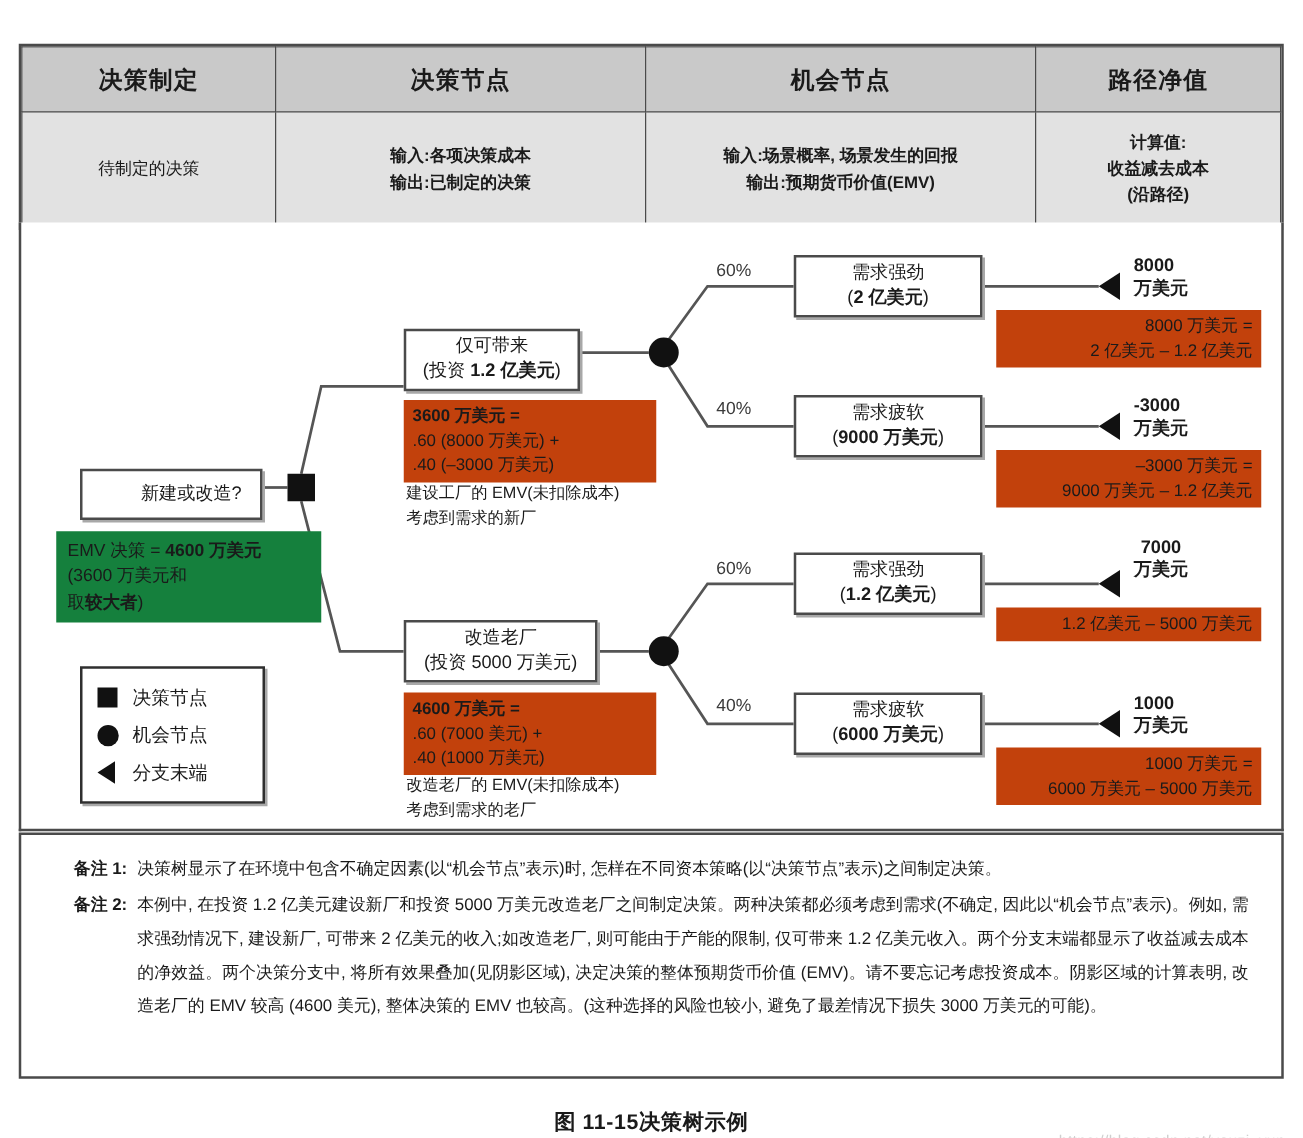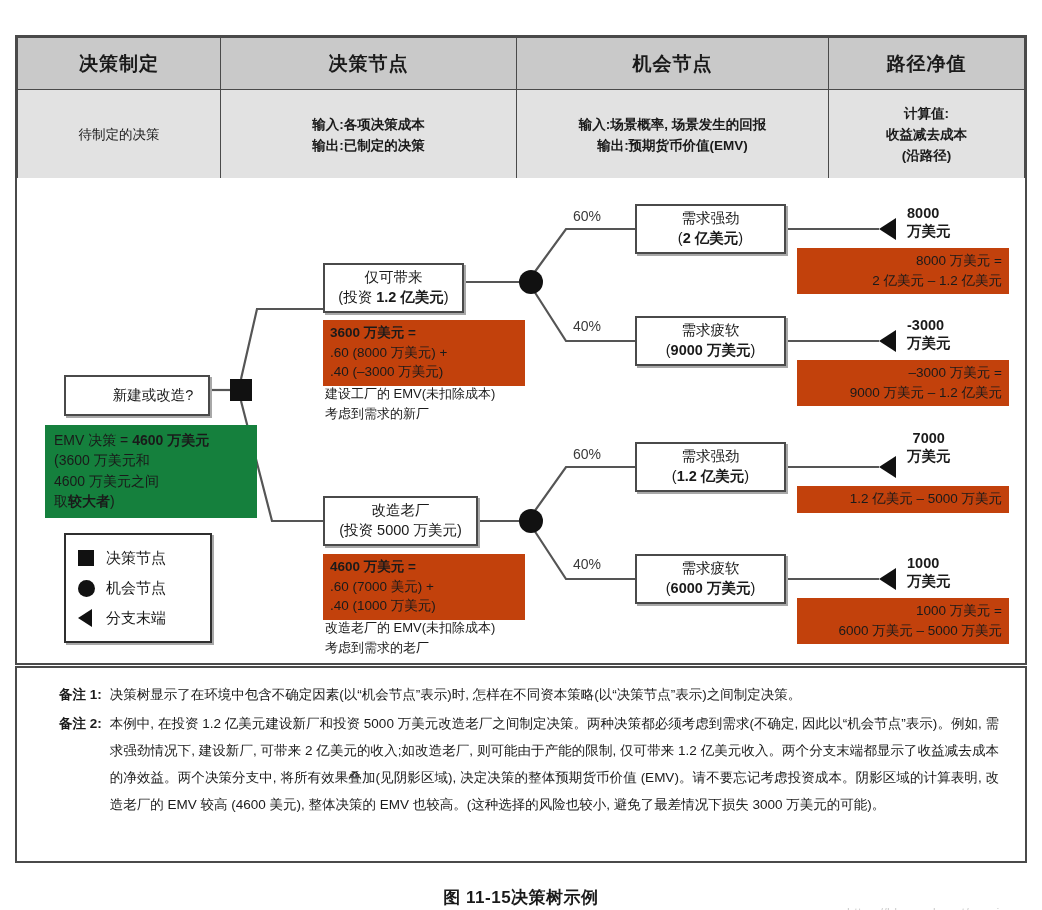--- a/index.html
+++ b/index.html
@@ -324,21 +324,20 @@
       <div>万美元</div>
     </div>
     <div class="shade" style="left:780px;top:182px;width:212px;text-align:right;">
       <div>–3000 万美元 =</div>
       <div>9000 万美元 – 1.2 亿美元</div>
     </div>
 
     <div class="emvbox" style="left:28px;top:247px;width:212px;">
       <div><span>EMV 决策 = </span><b>4600 万美元</b></div>
       <div>(3600 万美元和</div>
-      <div>4600 万美元之间</div>
       <div><span>取</span><b>较大者</b><span>)</span></div>
     </div>
 
     <div class="legend" style="left:47px;top:355px;width:148px;height:110px;">
       <div class="lgrow">
         <span class="lgicon">
             <span class="lg-sq"></span>
           </span>
         <span>决策节点</span>
       </div>

